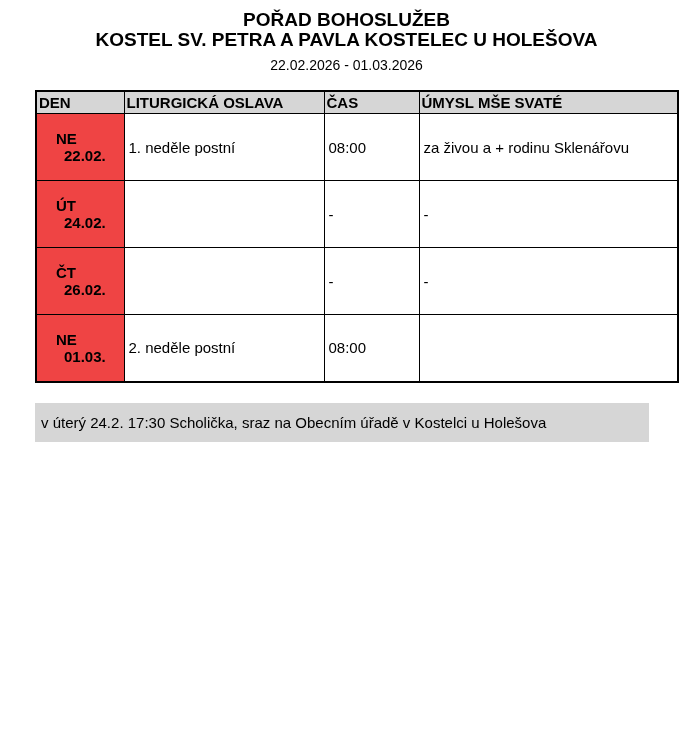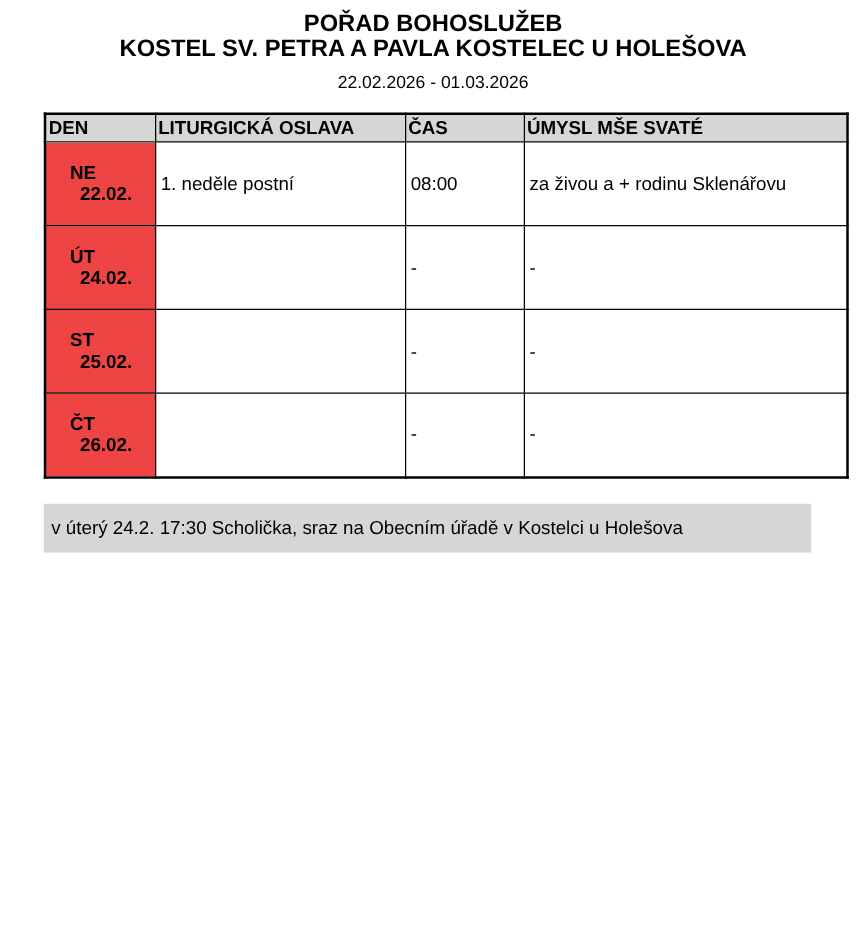--- a/index.html
+++ b/index.html
@@ -121,32 +121,32 @@
       <tr>
         <td class="den-cell">
           <span class="den-day">ÚT</span><span class="den-date">24.02.</span>
         </td>
         <td></td>
         <td>-</td>
         <td>-</td>
       </tr>
       <tr>
         <td class="den-cell">
-          <span class="den-day">ST</span><span class="den-date">25.02.</span>
+          <span class="den-day">ČT</span><span class="den-date">26.02.</span>
         </td>
         <td></td>
         <td>-</td>
         <td>-</td>
       </tr>
       <tr>
         <td class="den-cell">
-          <span class="den-day">ČT</span><span class="den-date">26.02.</span>
+          <span class="den-day">NE</span><span class="den-date">01.03.</span>
         </td>
+        <td>2. neděle postní</td>
+        <td>08:00</td>
         <td></td>
-        <td>-</td>
-        <td>-</td>
       </tr>
     </tbody>
   </table>
 
   <div class="footer-note">v úterý 24.2. 17:30 Scholička, sraz na Obecním úřadě v Kostelci u Holešova</div>
 
 </div>
 
 </body></html>

